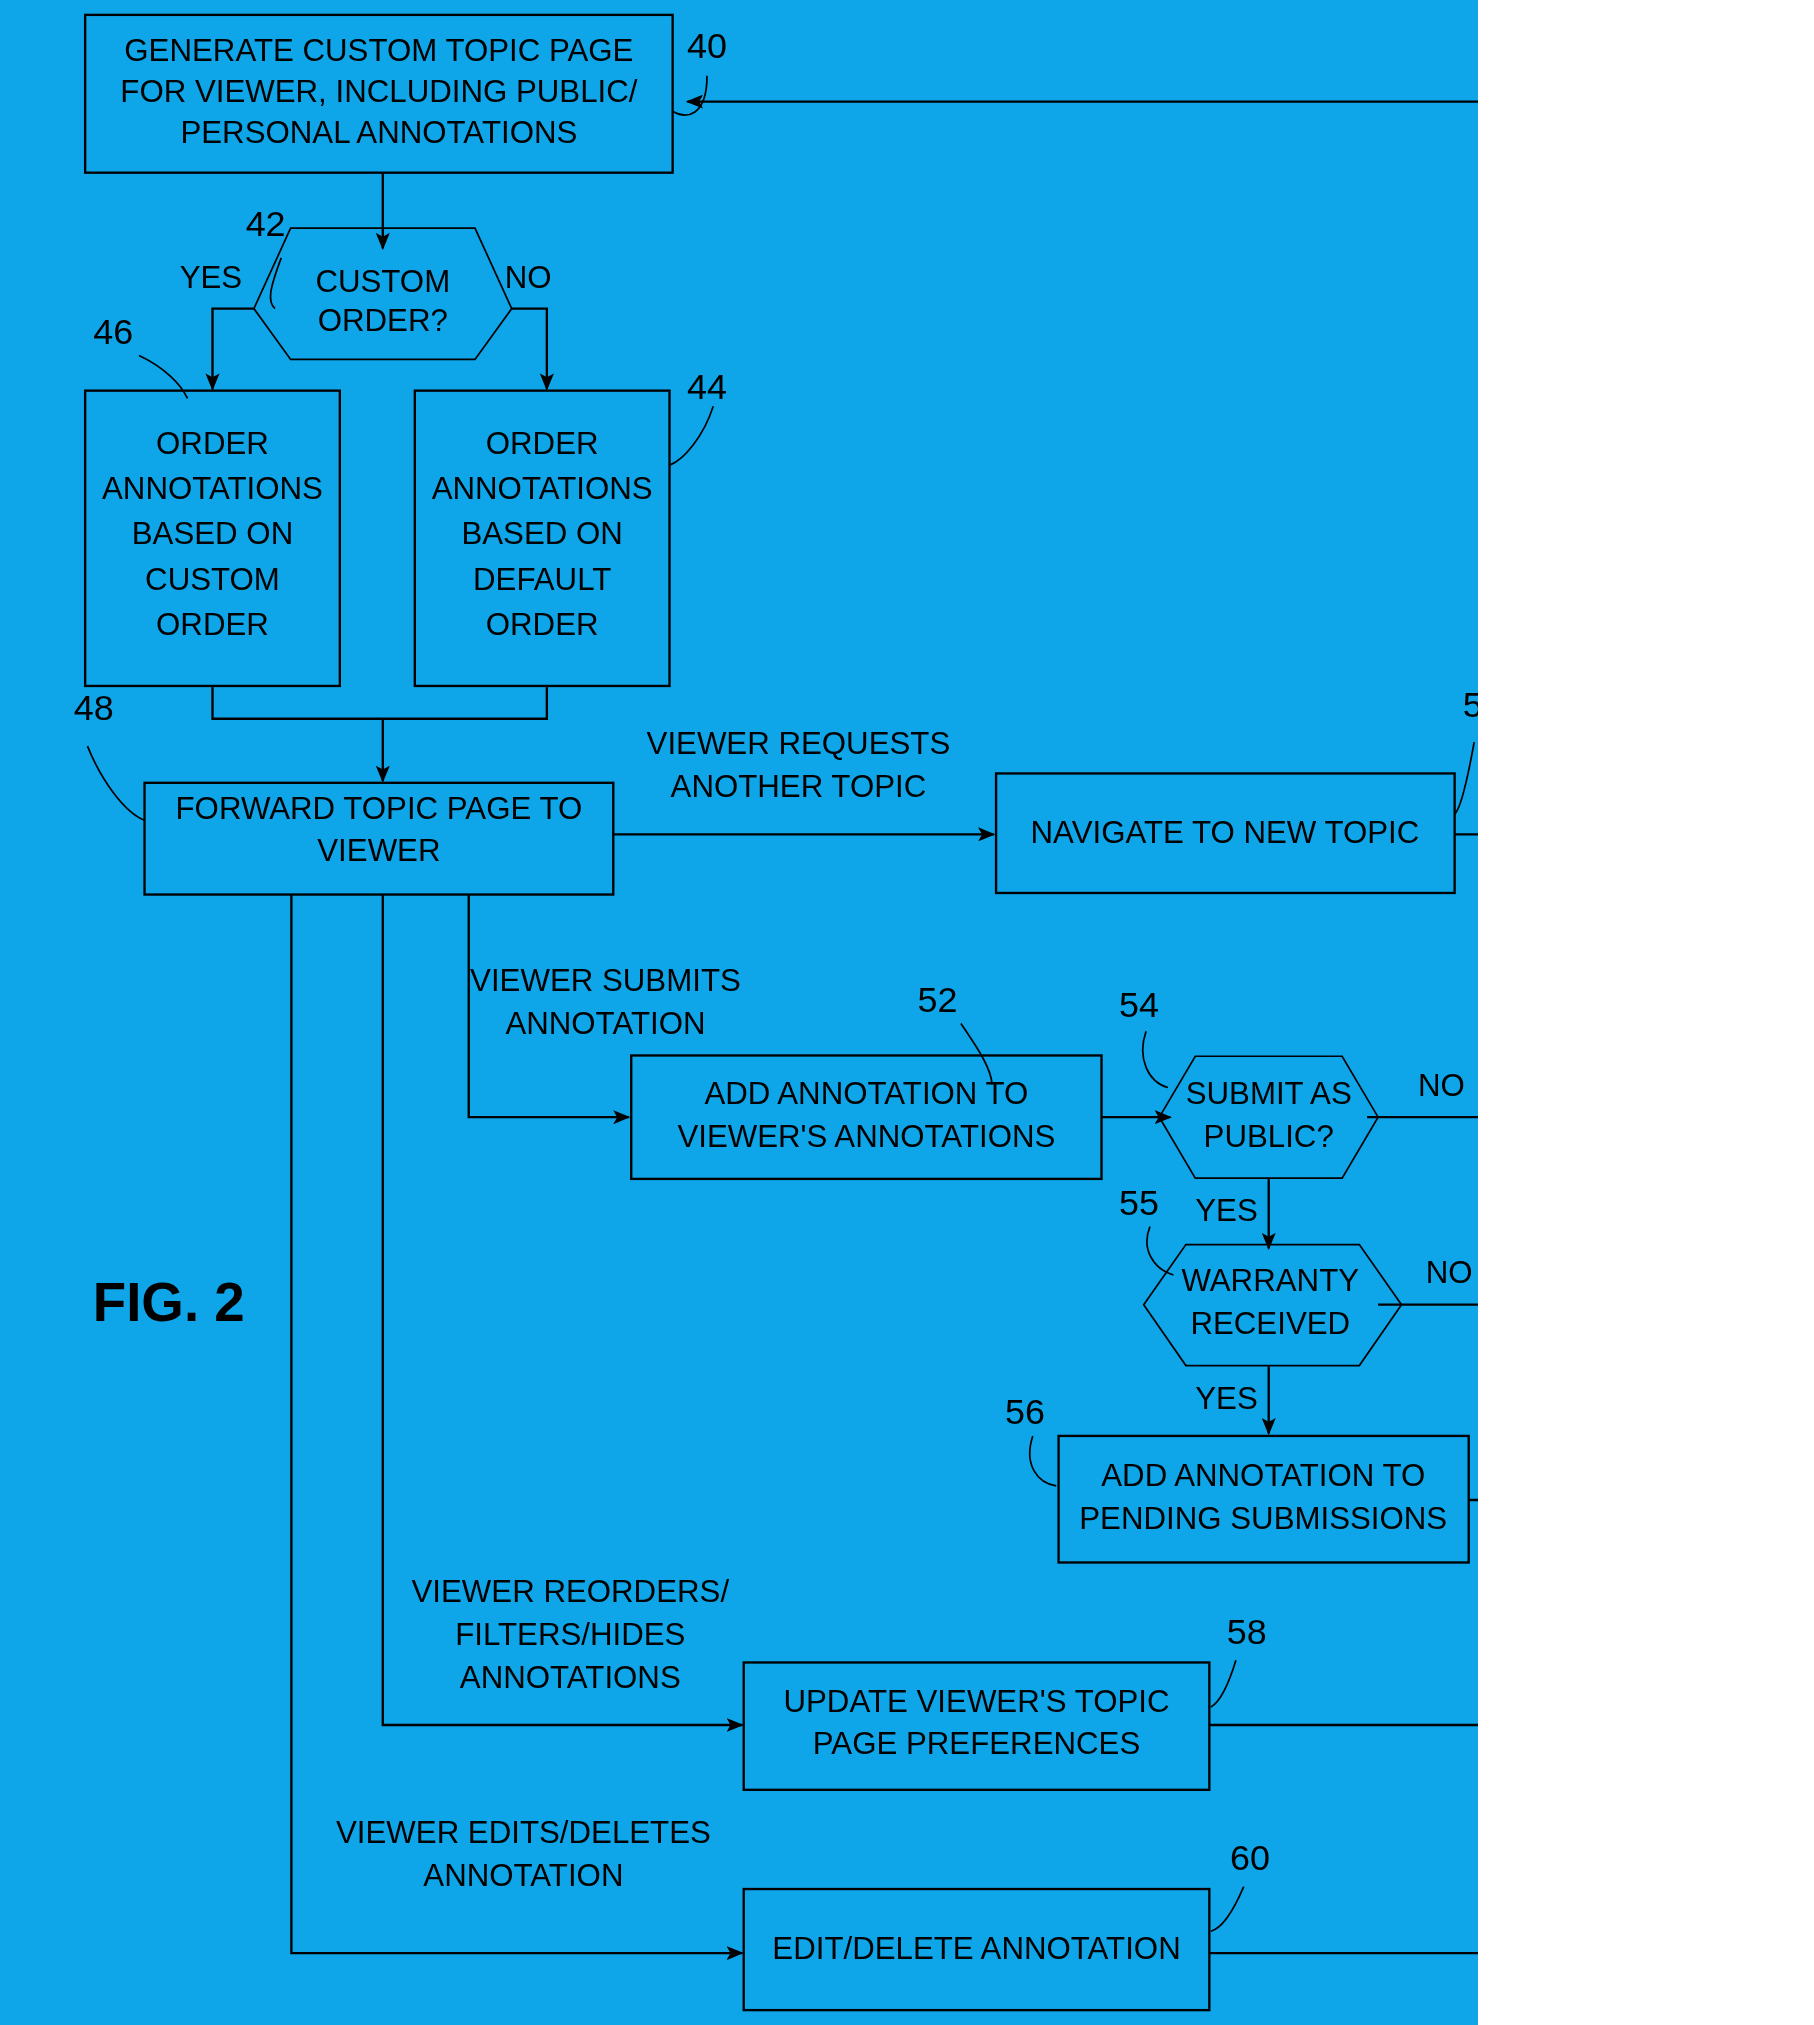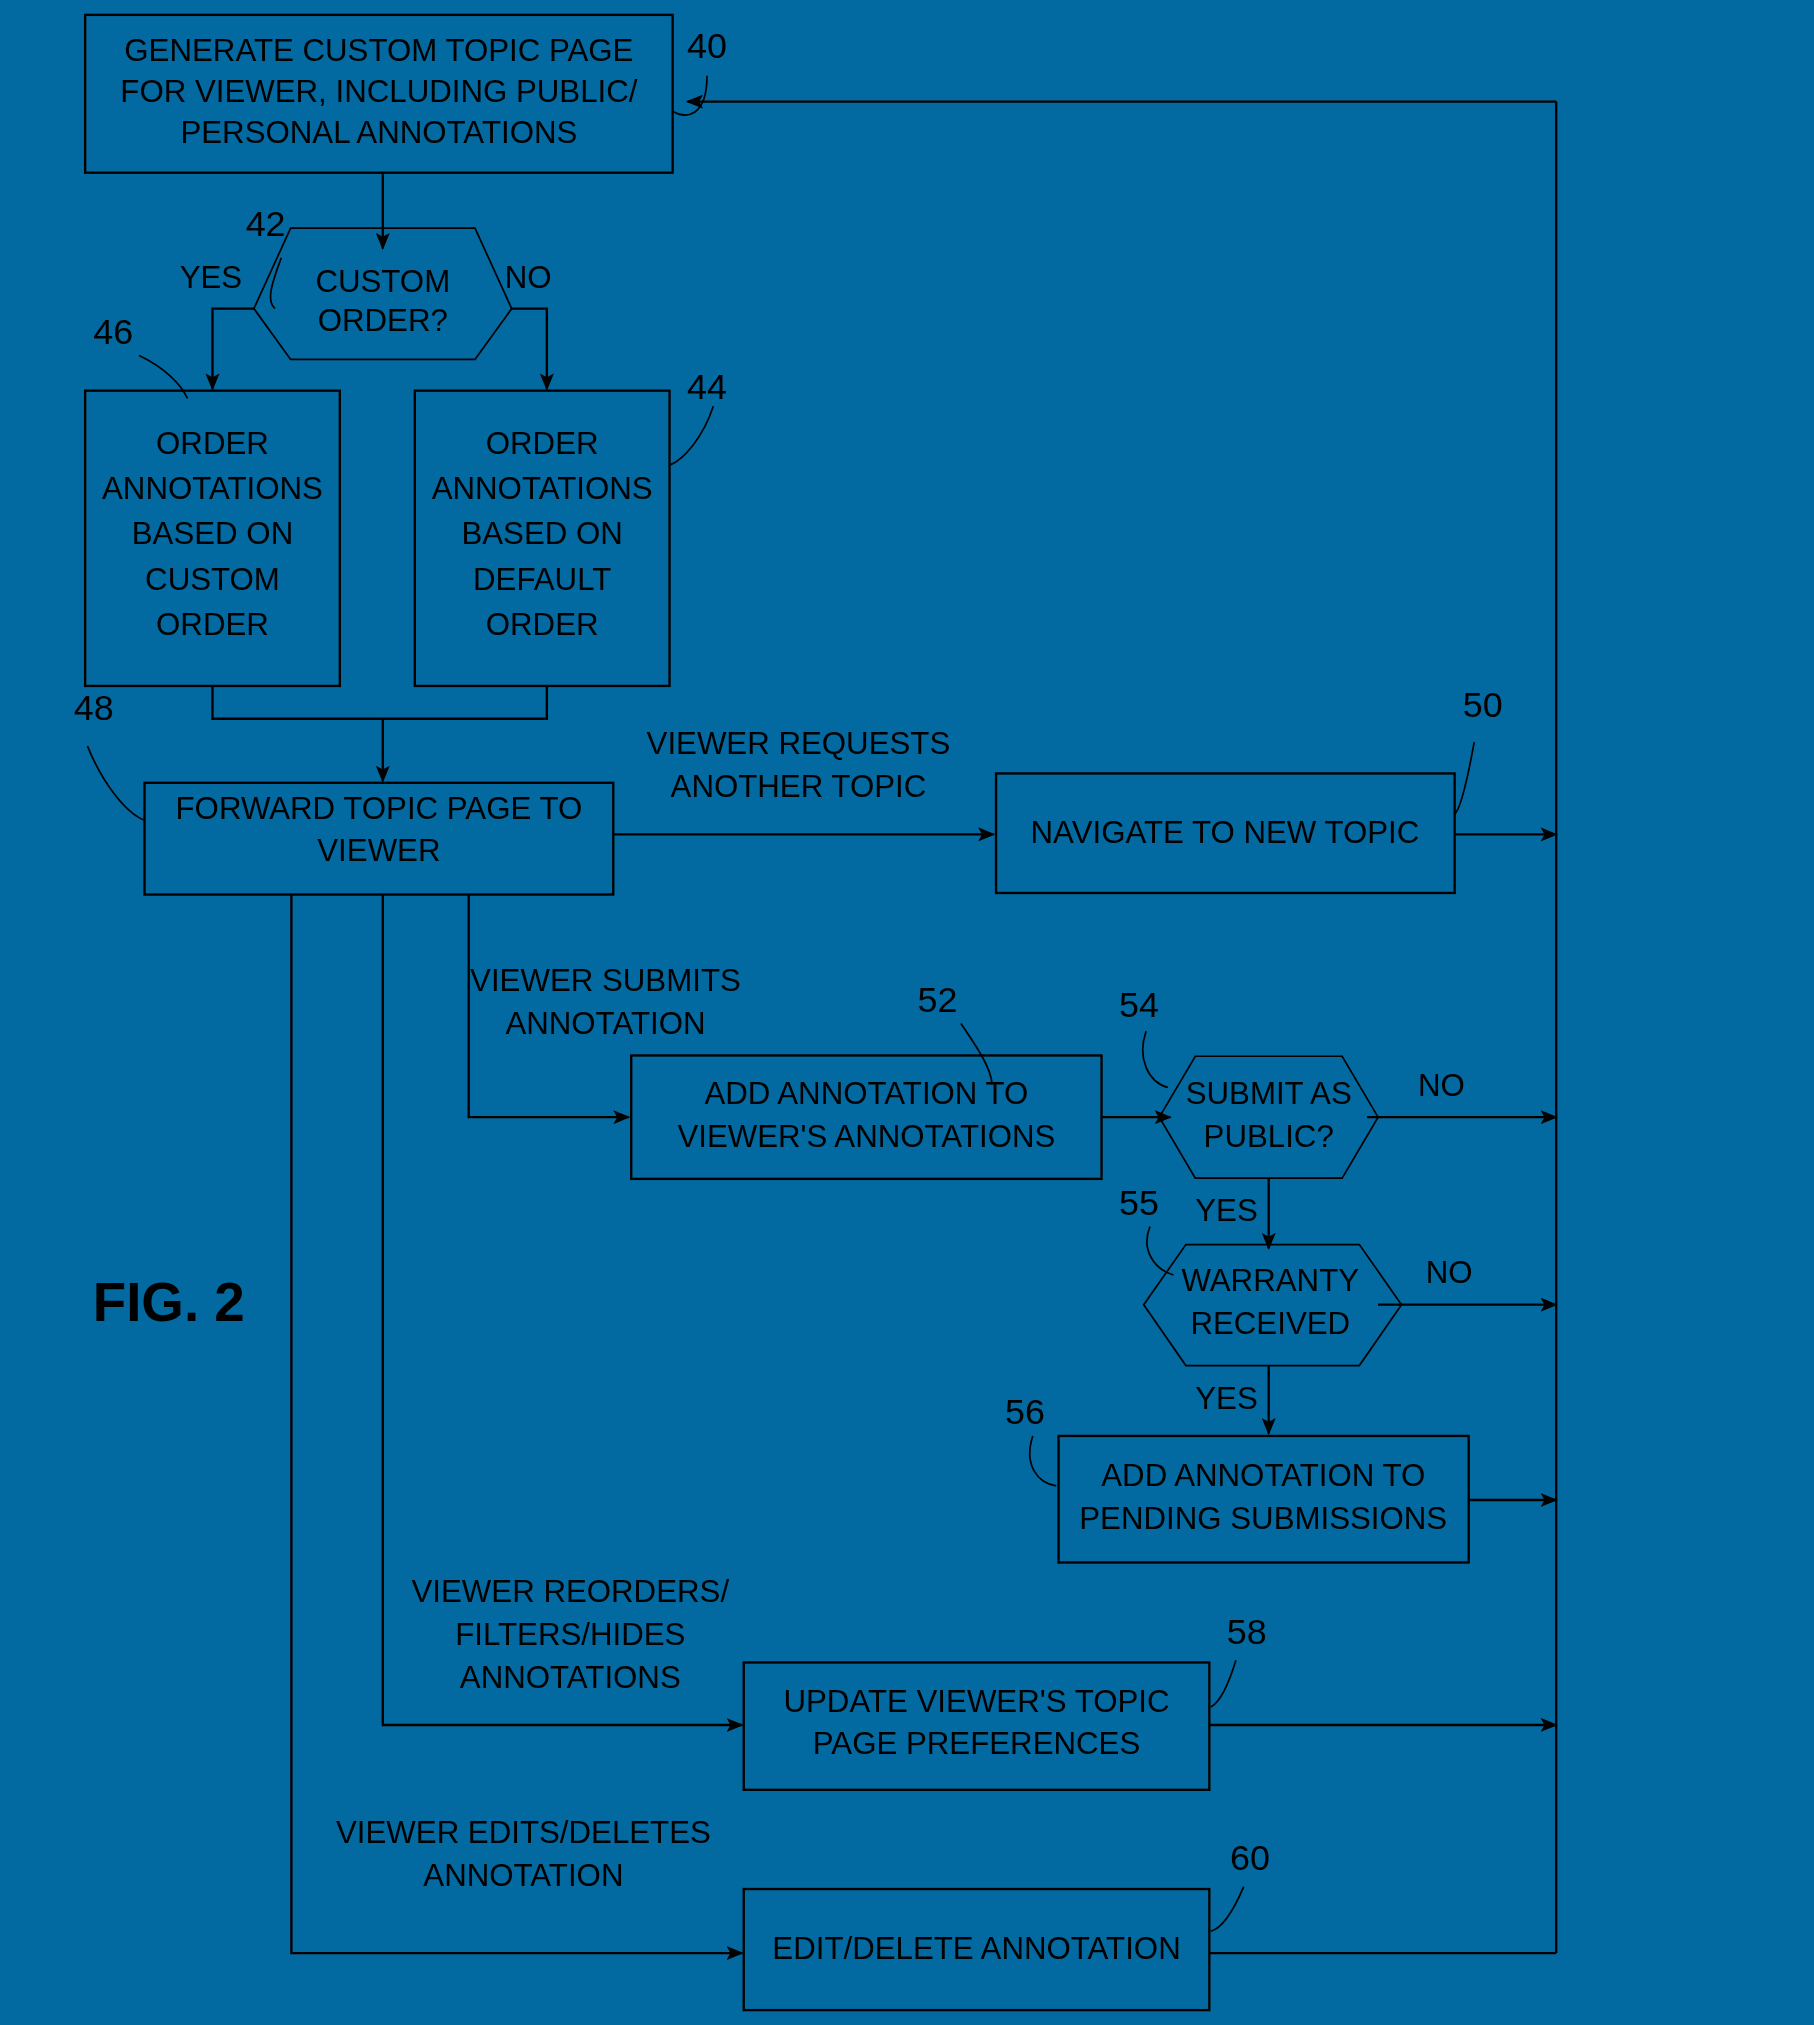--- a/index.html
+++ b/index.html
@@ -2,23 +2,23 @@
 <html style="font-size:12.5px"><head>
 <meta charset="utf-8">
 <style>
   html, body {
     margin: 0;
     padding: 0;
     background: #ffffff;
   }
   #page {
     position: relative;
-    width: 1814px;
+    width: 1478px;
     height: 2025px;
-    background: #0369a1;
+    background: #0ea5e9;
     font-family: "Liberation Sans", sans-serif;
     overflow: hidden;
   }
   svg.layer {
     position: absolute;
     top: 0;
     left: 0;
     width: 1814px;
     height: 2025px;
   }

